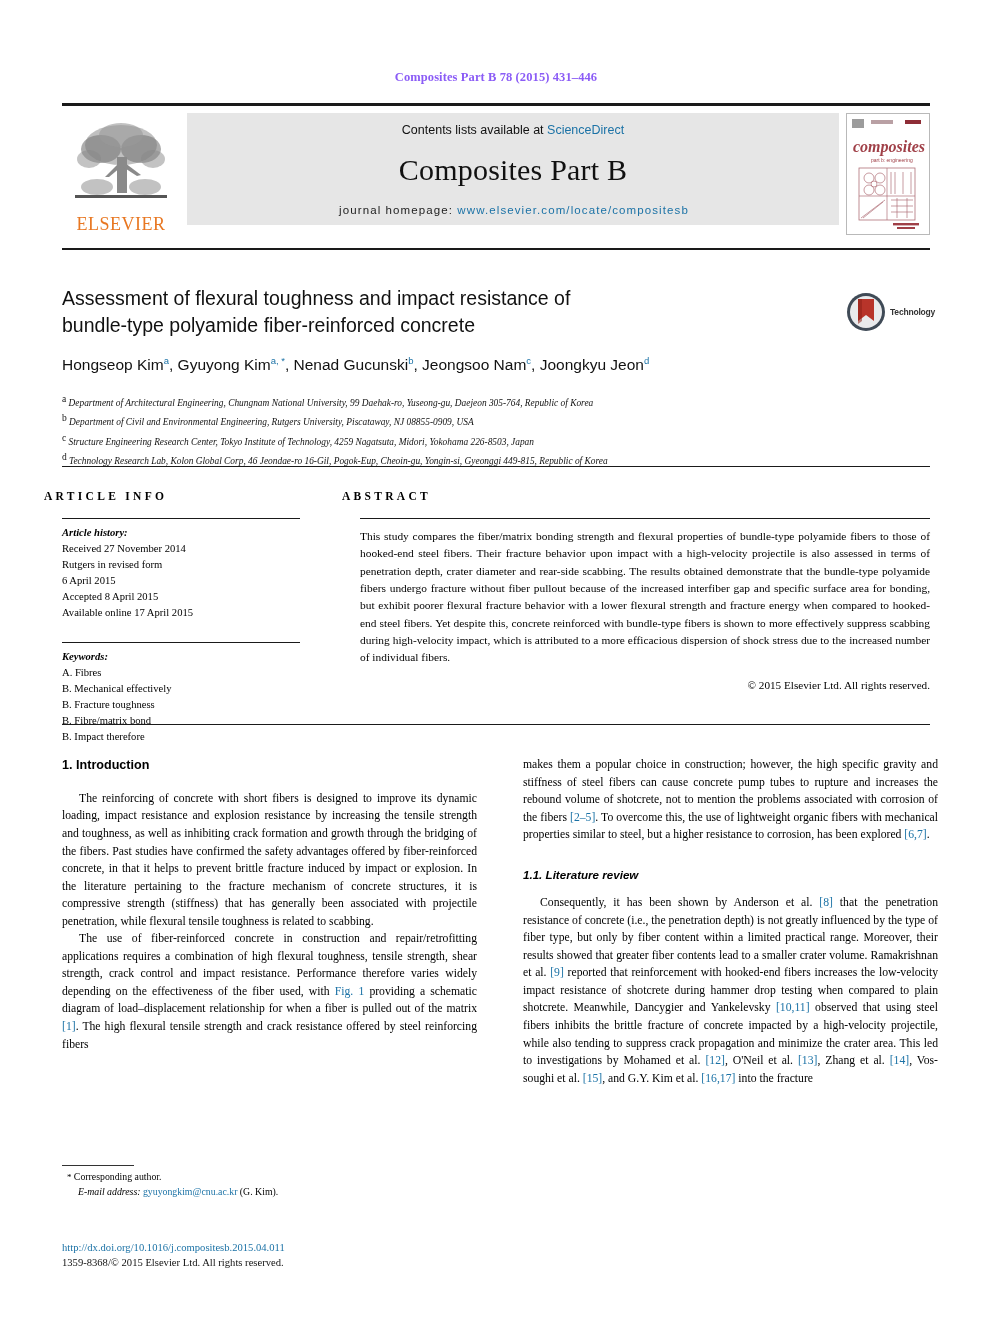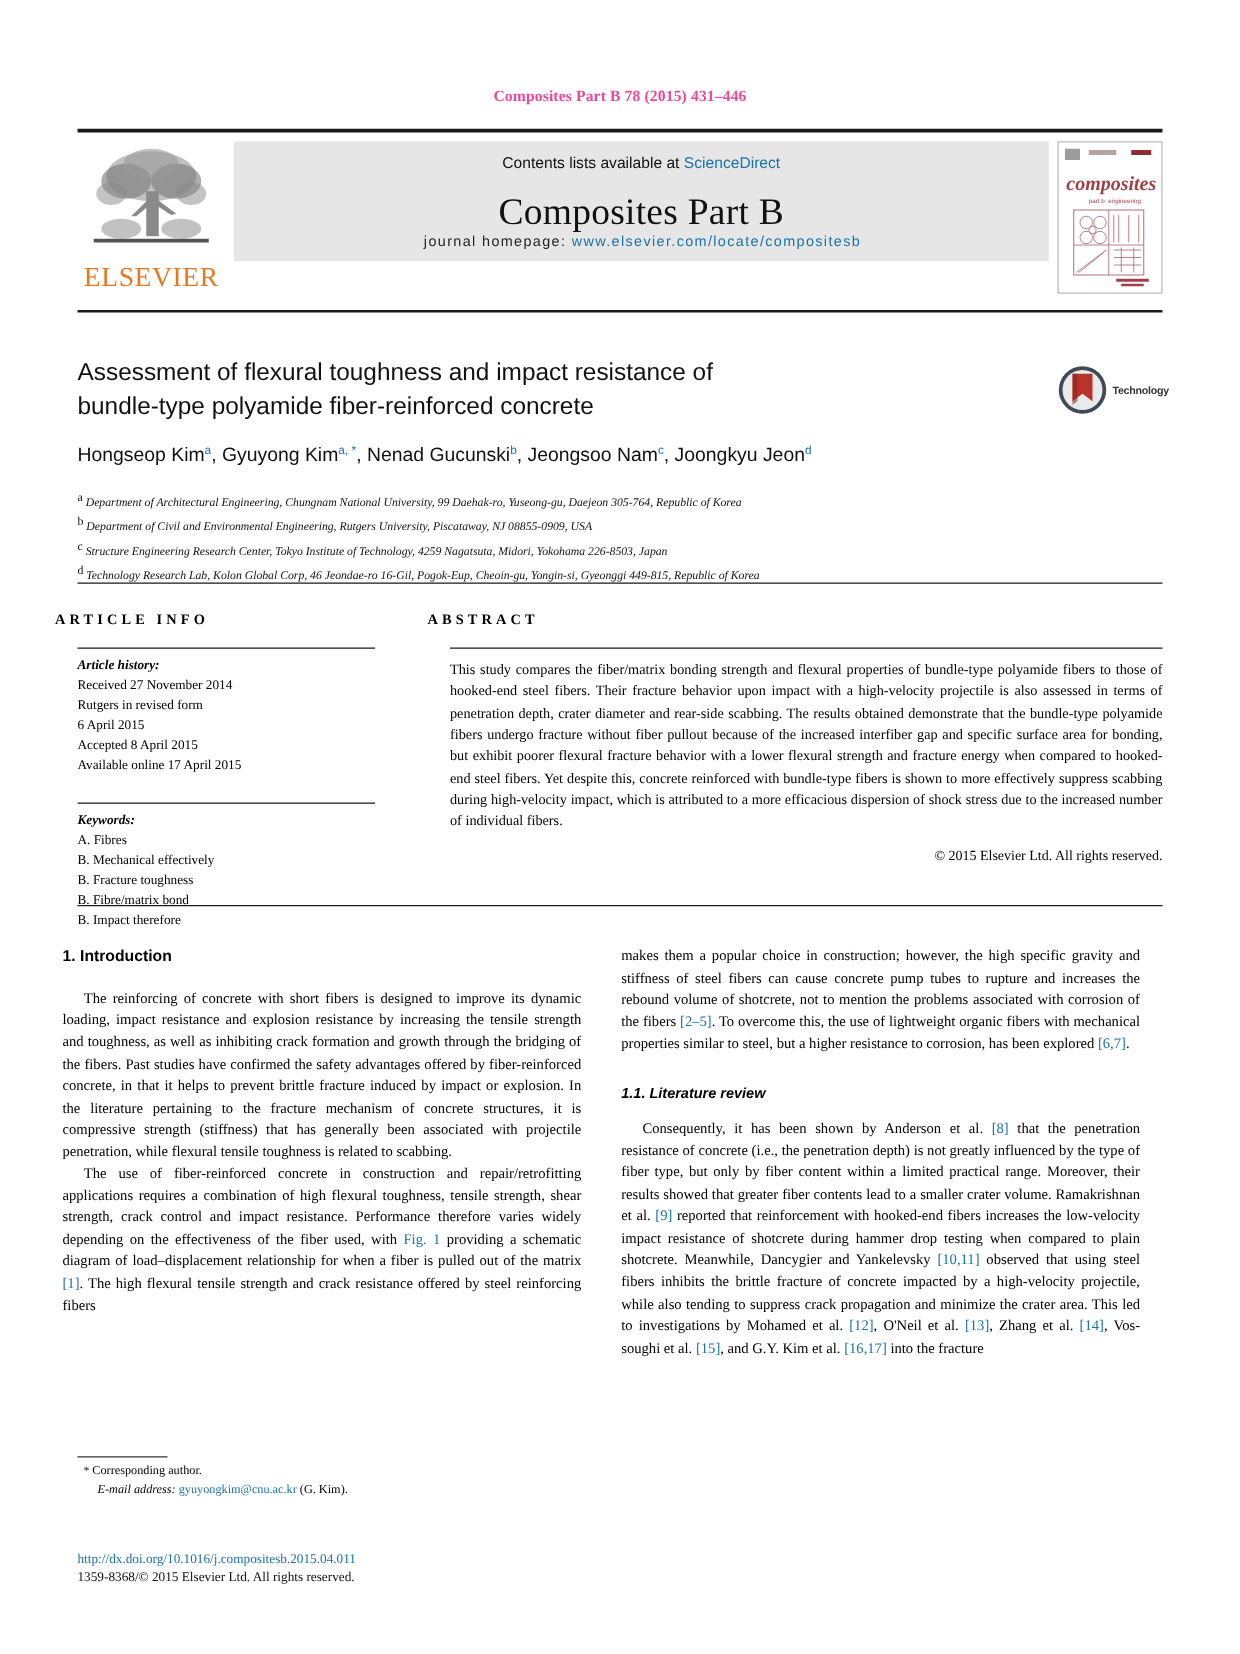--- a/index.html
+++ b/index.html
@@ -24,21 +24,21 @@
 
   
   .running-head {
     position: absolute;
     top: 70px;
     left: 0;
     width: 992px;
     text-align: center;
     font-size: 12.5px;
     font-weight: bold;
-    color: #ec4899;
+    color: #8b5cf6;
     letter-spacing: .1px;
   }
 
   
   .masthead {
     position: absolute;
     top: 103px;
     left: 62px;
     width: 868px;
     border-top: 3px solid #1a1a1a;
@@ -52,31 +52,31 @@
     flex: 0 0 118px;
     display: flex;
     flex-direction: column;
     align-items: center;
     justify-content: flex-end;
     padding-bottom: 2px;
   }
   .tree-svg { display:block; }
   .elsevier-word {
     font-family: "Liberation Serif", serif;
-    font-size: 22px;
+    font-size: 18px;
     letter-spacing: 0.5px;
     color: #E87722;
     line-height: 1;
     margin-top: 4px;
   }
   .journal-band {
     flex: 1 1 auto;
     background: #e6e6e6;
     position: relative;
-    height: 96px;
+    height: 112px;
   }
   .contents-line {
     text-align: center;
     font-family: "Liberation Sans", sans-serif;
     font-size: 12.5px;
     padding-top: 10px;
     color: #111;
   }
   .contents-line .sd { color: #1b72a6; }
   .journal-name {
@@ -235,25 +235,25 @@
     top: 724px;
     left: 62px;
     width: 868px;
     border-top: 1px solid #1a1a1a;
   }
 
   
   .body-cols {
     position: absolute;
     top: 756px;
-    left: 50px;
+    left: 62px;
     width: 868px;
     height: 510px;
     display: flex;
-    gap: 32px;
+    gap: 46px;
   }
   .col {
     width: 415px;
     flex: 0 0 415px;
     font-size: 11.7px;
     line-height: 1.5;
     text-align: justify;
     position: relative;
   }
   h2.sec {

